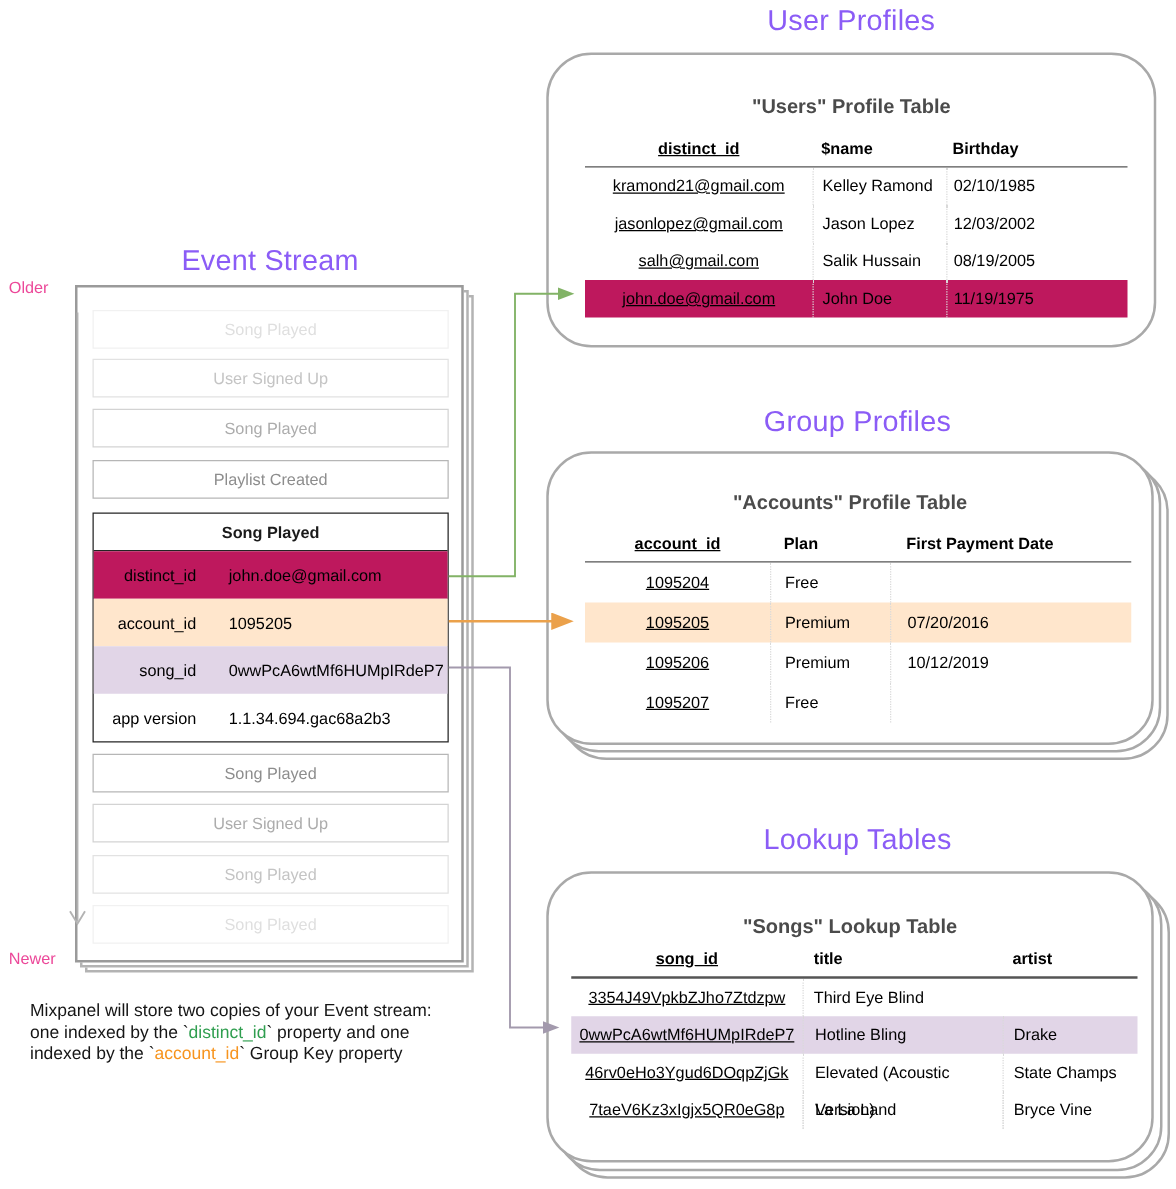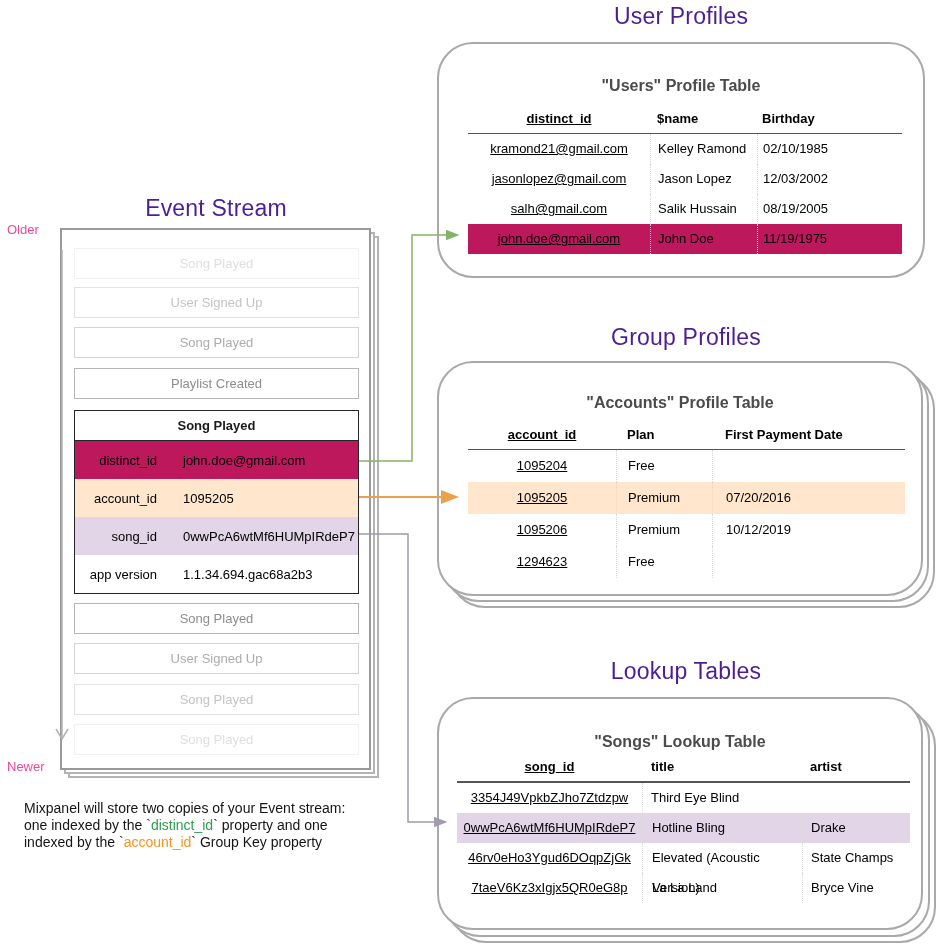--- a/index.html
+++ b/index.html
@@ -1,20 +1,20 @@
 <!DOCTYPE html>
 <html><head>
 <meta charset="utf-8">
 <style>
   html,body { margin:0; padding:0; background:#fff; }
   #canvas {
     position:relative; width:941px; height:951px; background:#fff;
     font-family:"Liberation Sans", sans-serif; color:#000; overflow:hidden;
   }
-  .title { position:absolute; font-size:23px; color:#4c1d95; text-align:center; letter-spacing:.2px; }
+  .title { position:absolute; font-size:23px; color:#8b5cf6; text-align:center; letter-spacing:.2px; }
   .es-title { left:60px; top:195px; width:312px; }
   .up-title { left:437px; top:3px;   width:488px; }
   .gp-title { left:437px; top:324px; width:498px; }
   .lt-title { left:437px; top:658px; width:498px; }
 
   .axis-label { position:absolute; font-size:13px; color:#ec4899; }
   .older { left:7px; top:222px; }
   .newer { left:7px; top:759px; }
 
   
@@ -196,21 +196,21 @@
         <span class="c1 und">1095205</span>
         <span class="c2">Premium</span>
         <span class="c3">07/20/2016</span>
       </div>
       <div class="trow grid">
         <span class="c1 und">1095206</span>
         <span class="c2">Premium</span>
         <span class="c3">10/12/2019</span>
       </div>
       <div class="trow grid">
-        <span class="c1 und">1294623</span>
+        <span class="c1 und">1095207</span>
         <span class="c2">Free</span>
         <span class="c3"></span>
       </div>
     </div>
   </div>
 
   <div class="sheet s-s3"></div>
   <div class="sheet s-s2"></div>
   <div class="card songs-card">
     <div class="card-title">"Songs" Lookup Table</div>

